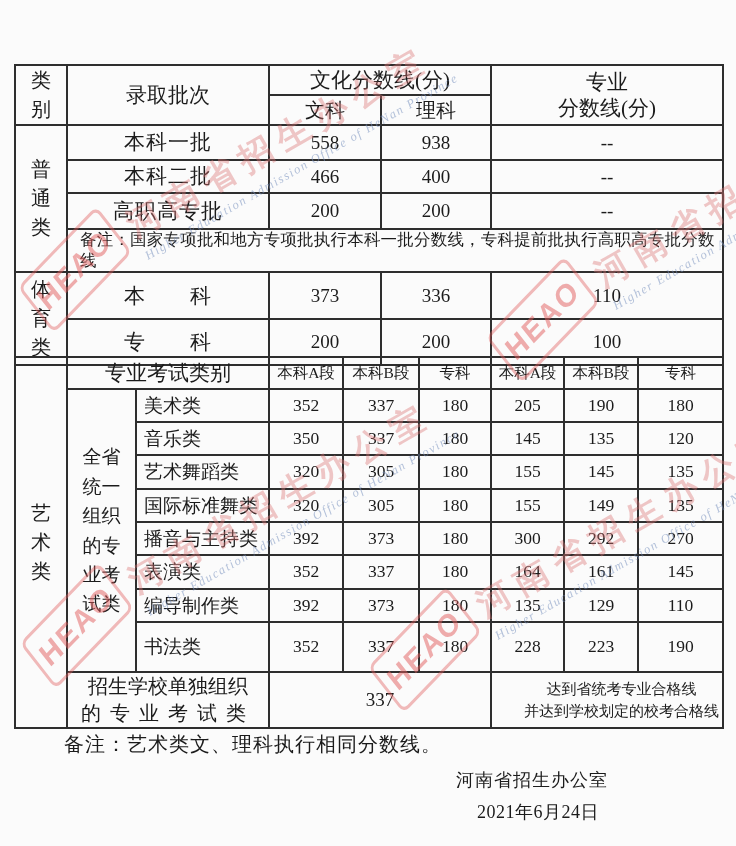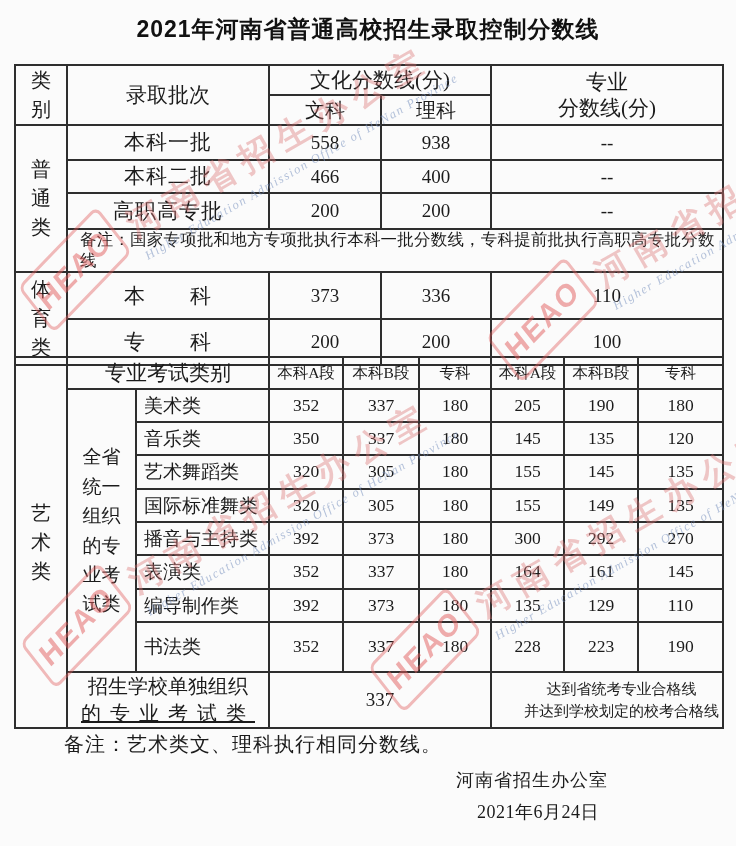--- a/index.html
+++ b/index.html
@@ -17,21 +17,21 @@
   .sub{font-size:20px;}
   .vwrap{width:24px;margin:0 auto;line-height:1.45;font-size:20px;}
   .batch{font-size:21px;letter-spacing:1px;}
   .num{font-size:19px;font-family:"Liberation Serif","DejaVu Serif",serif;}
   .noteRow{text-align:left;font-size:16.5px;padding-left:12px;letter-spacing:0.2px;}
   .gwrap{width:44px;margin:0 auto;font-size:19px;line-height:1.55;}
   .colh{font-size:15.5px;border-radius:6px;}
   .aname{text-align:left;padding-left:7px;font-size:19px;}
   .anum{font-size:17.5px;}
   .schoolLbl{font-size:20px;line-height:1.35;}
-  .schoolLbl .l2{letter-spacing:9px;text-decoration:underline;}
+  .schoolLbl .l2{letter-spacing:9px;}
   .cond{font-size:15px;line-height:1.5;padding-left:29px;}
   .bigScore{font-size:19px;}
   .footnote{position:absolute;left:64px;top:731px;font-size:20px;letter-spacing:1px;}
   .sig{position:absolute;right:128px;top:764px;text-align:center;font-size:18px;line-height:1.8;letter-spacing:1px;}
   .sig .date{letter-spacing:0.5px;transform:translateX(6px);}
   
   .stamp{position:absolute;display:flex;align-items:center;gap:12px;
          transform:rotate(-30deg);transform-origin:left center;
          pointer-events:none;white-space:nowrap;z-index:5;}
   .seal{font-family:"Liberation Sans","DejaVu Sans",sans-serif;font-weight:bold;
@@ -44,21 +44,20 @@
   .stamp-a{left:26px;top:266px;}
   .stamp-b{left:494px;top:316px;}
   .stamp-c{left:28px;top:622px;}
   .stamp-d{left:376px;top:646px;}
 </style>
 </head>
 <body>
 
 <div class="page">
 
-  <div class="title">2021年河南省普通高校招生录取控制分数线</div>
 
   <table class="tblA">
     <colgroup>
         <col style="width:52px">
         <col style="width:202px">
         <col style="width:112px">
         <col style="width:110px">
         <col style="width:232px">
       </colgroup>
     <tbody>

